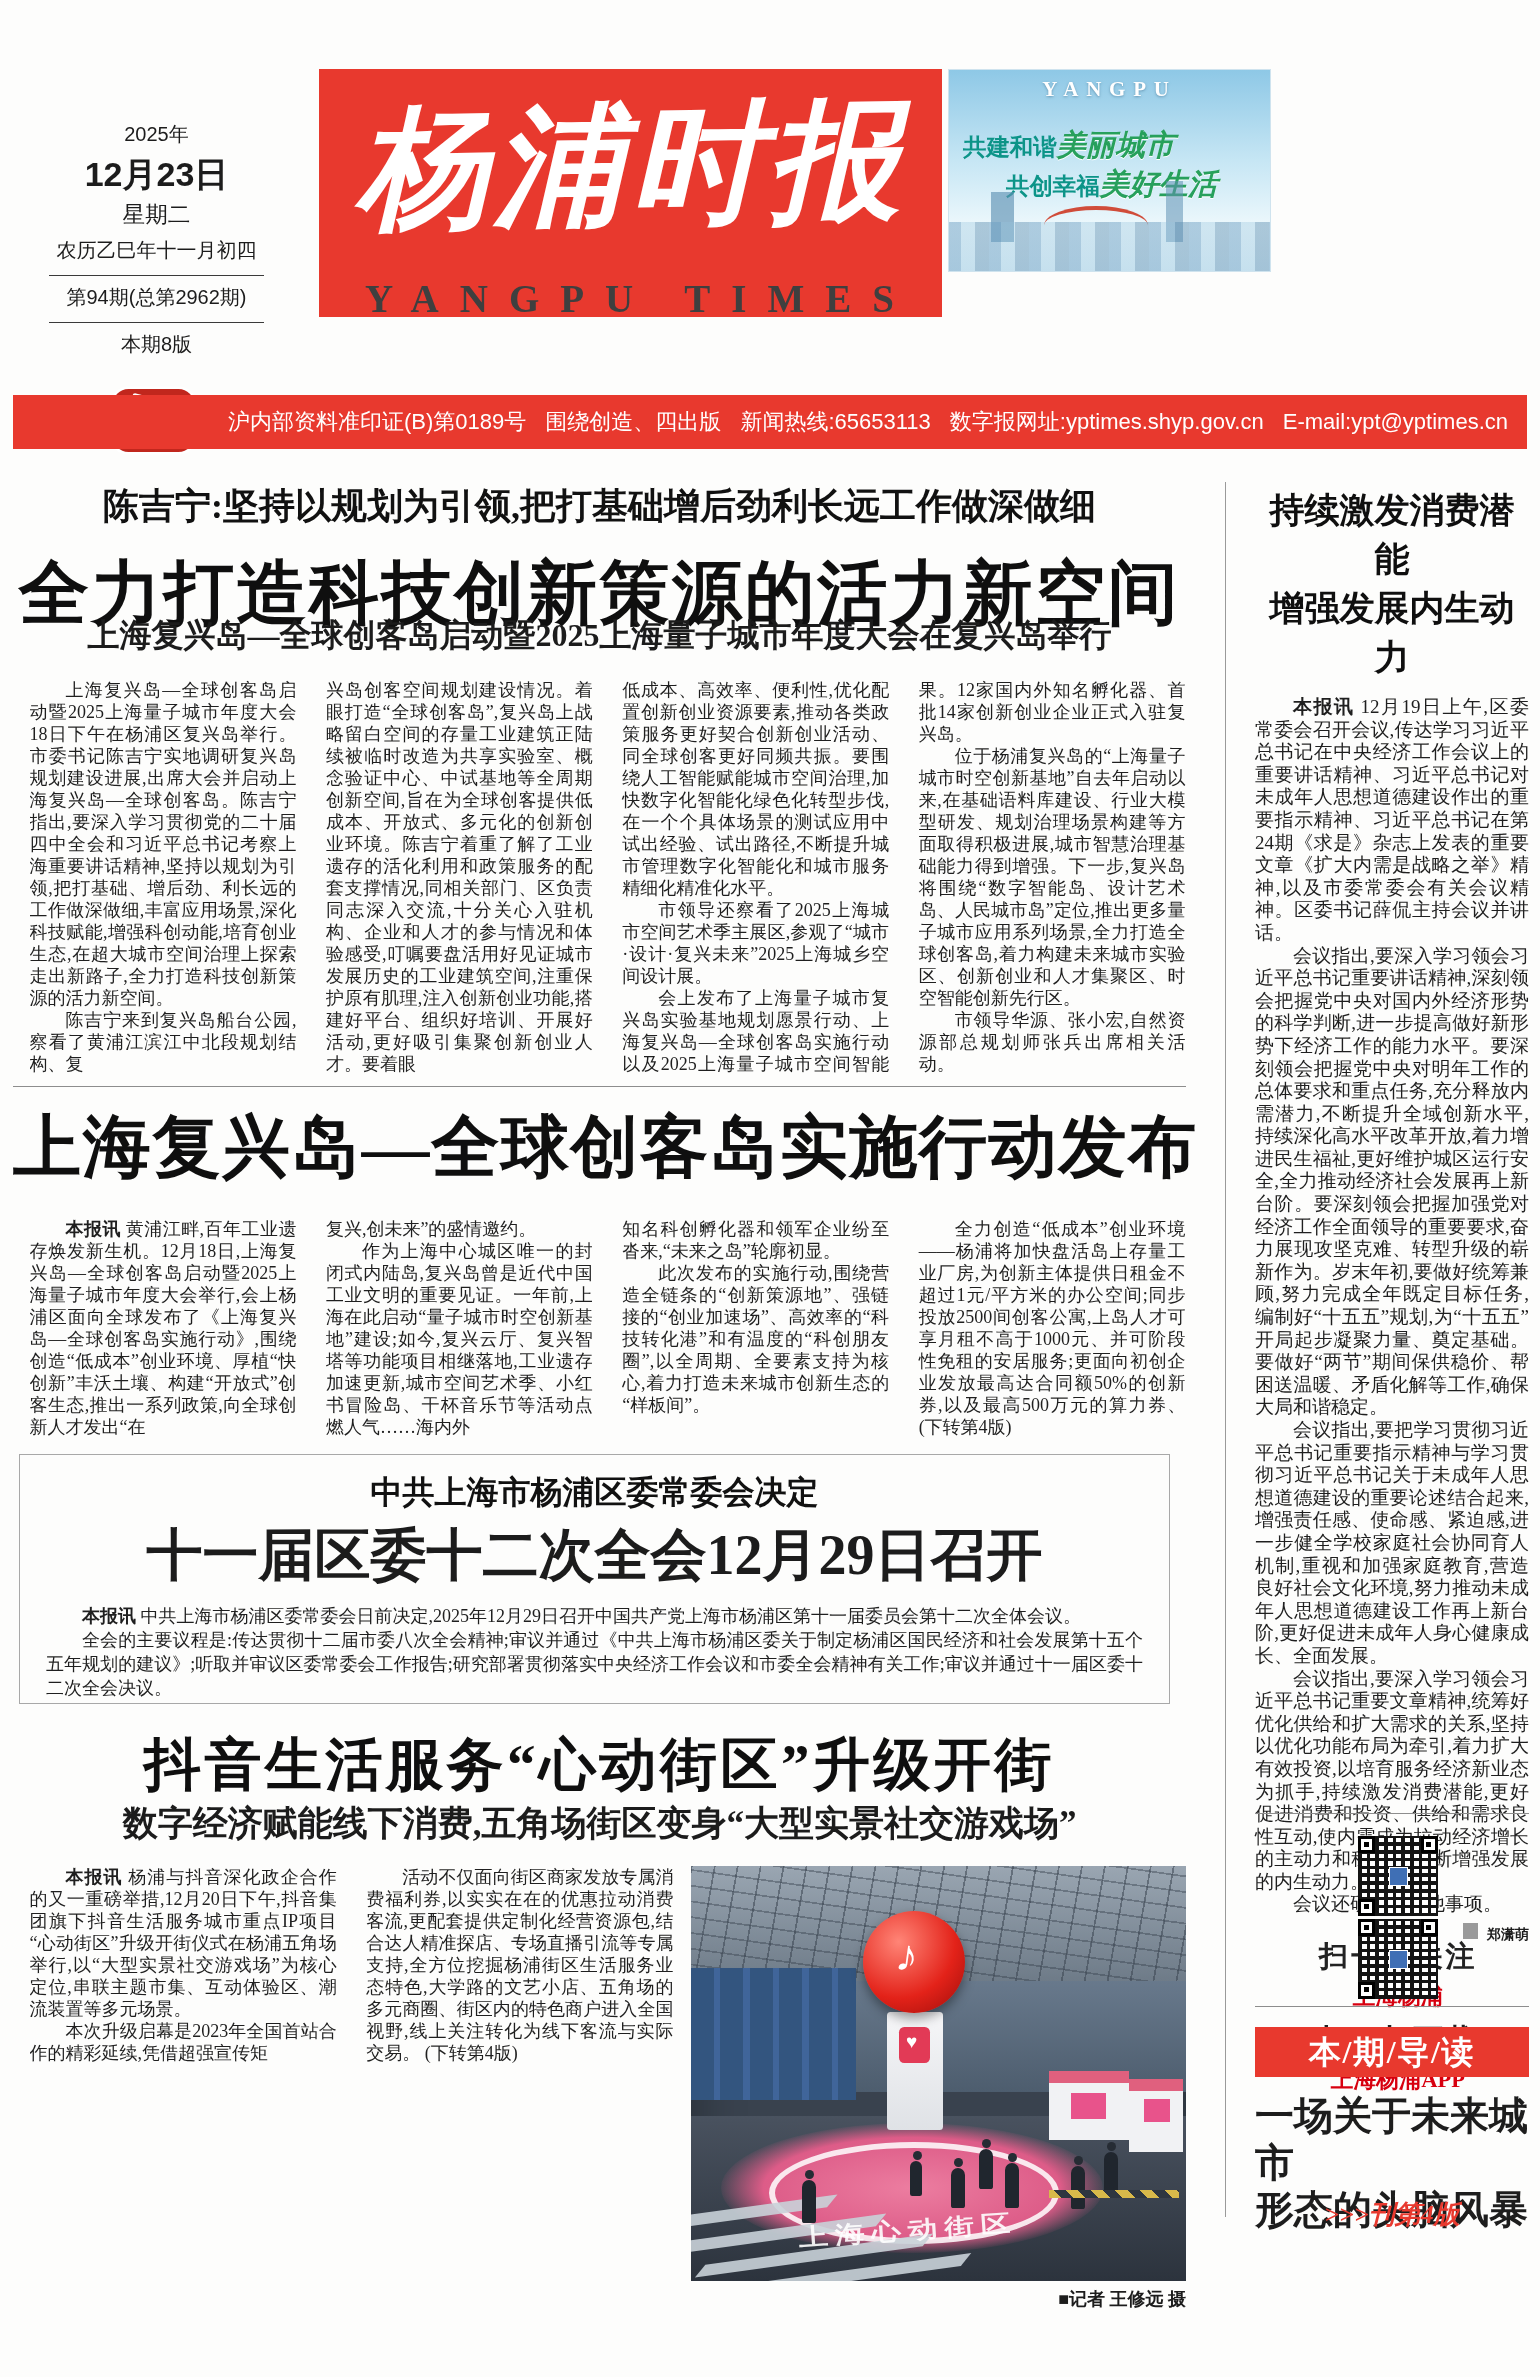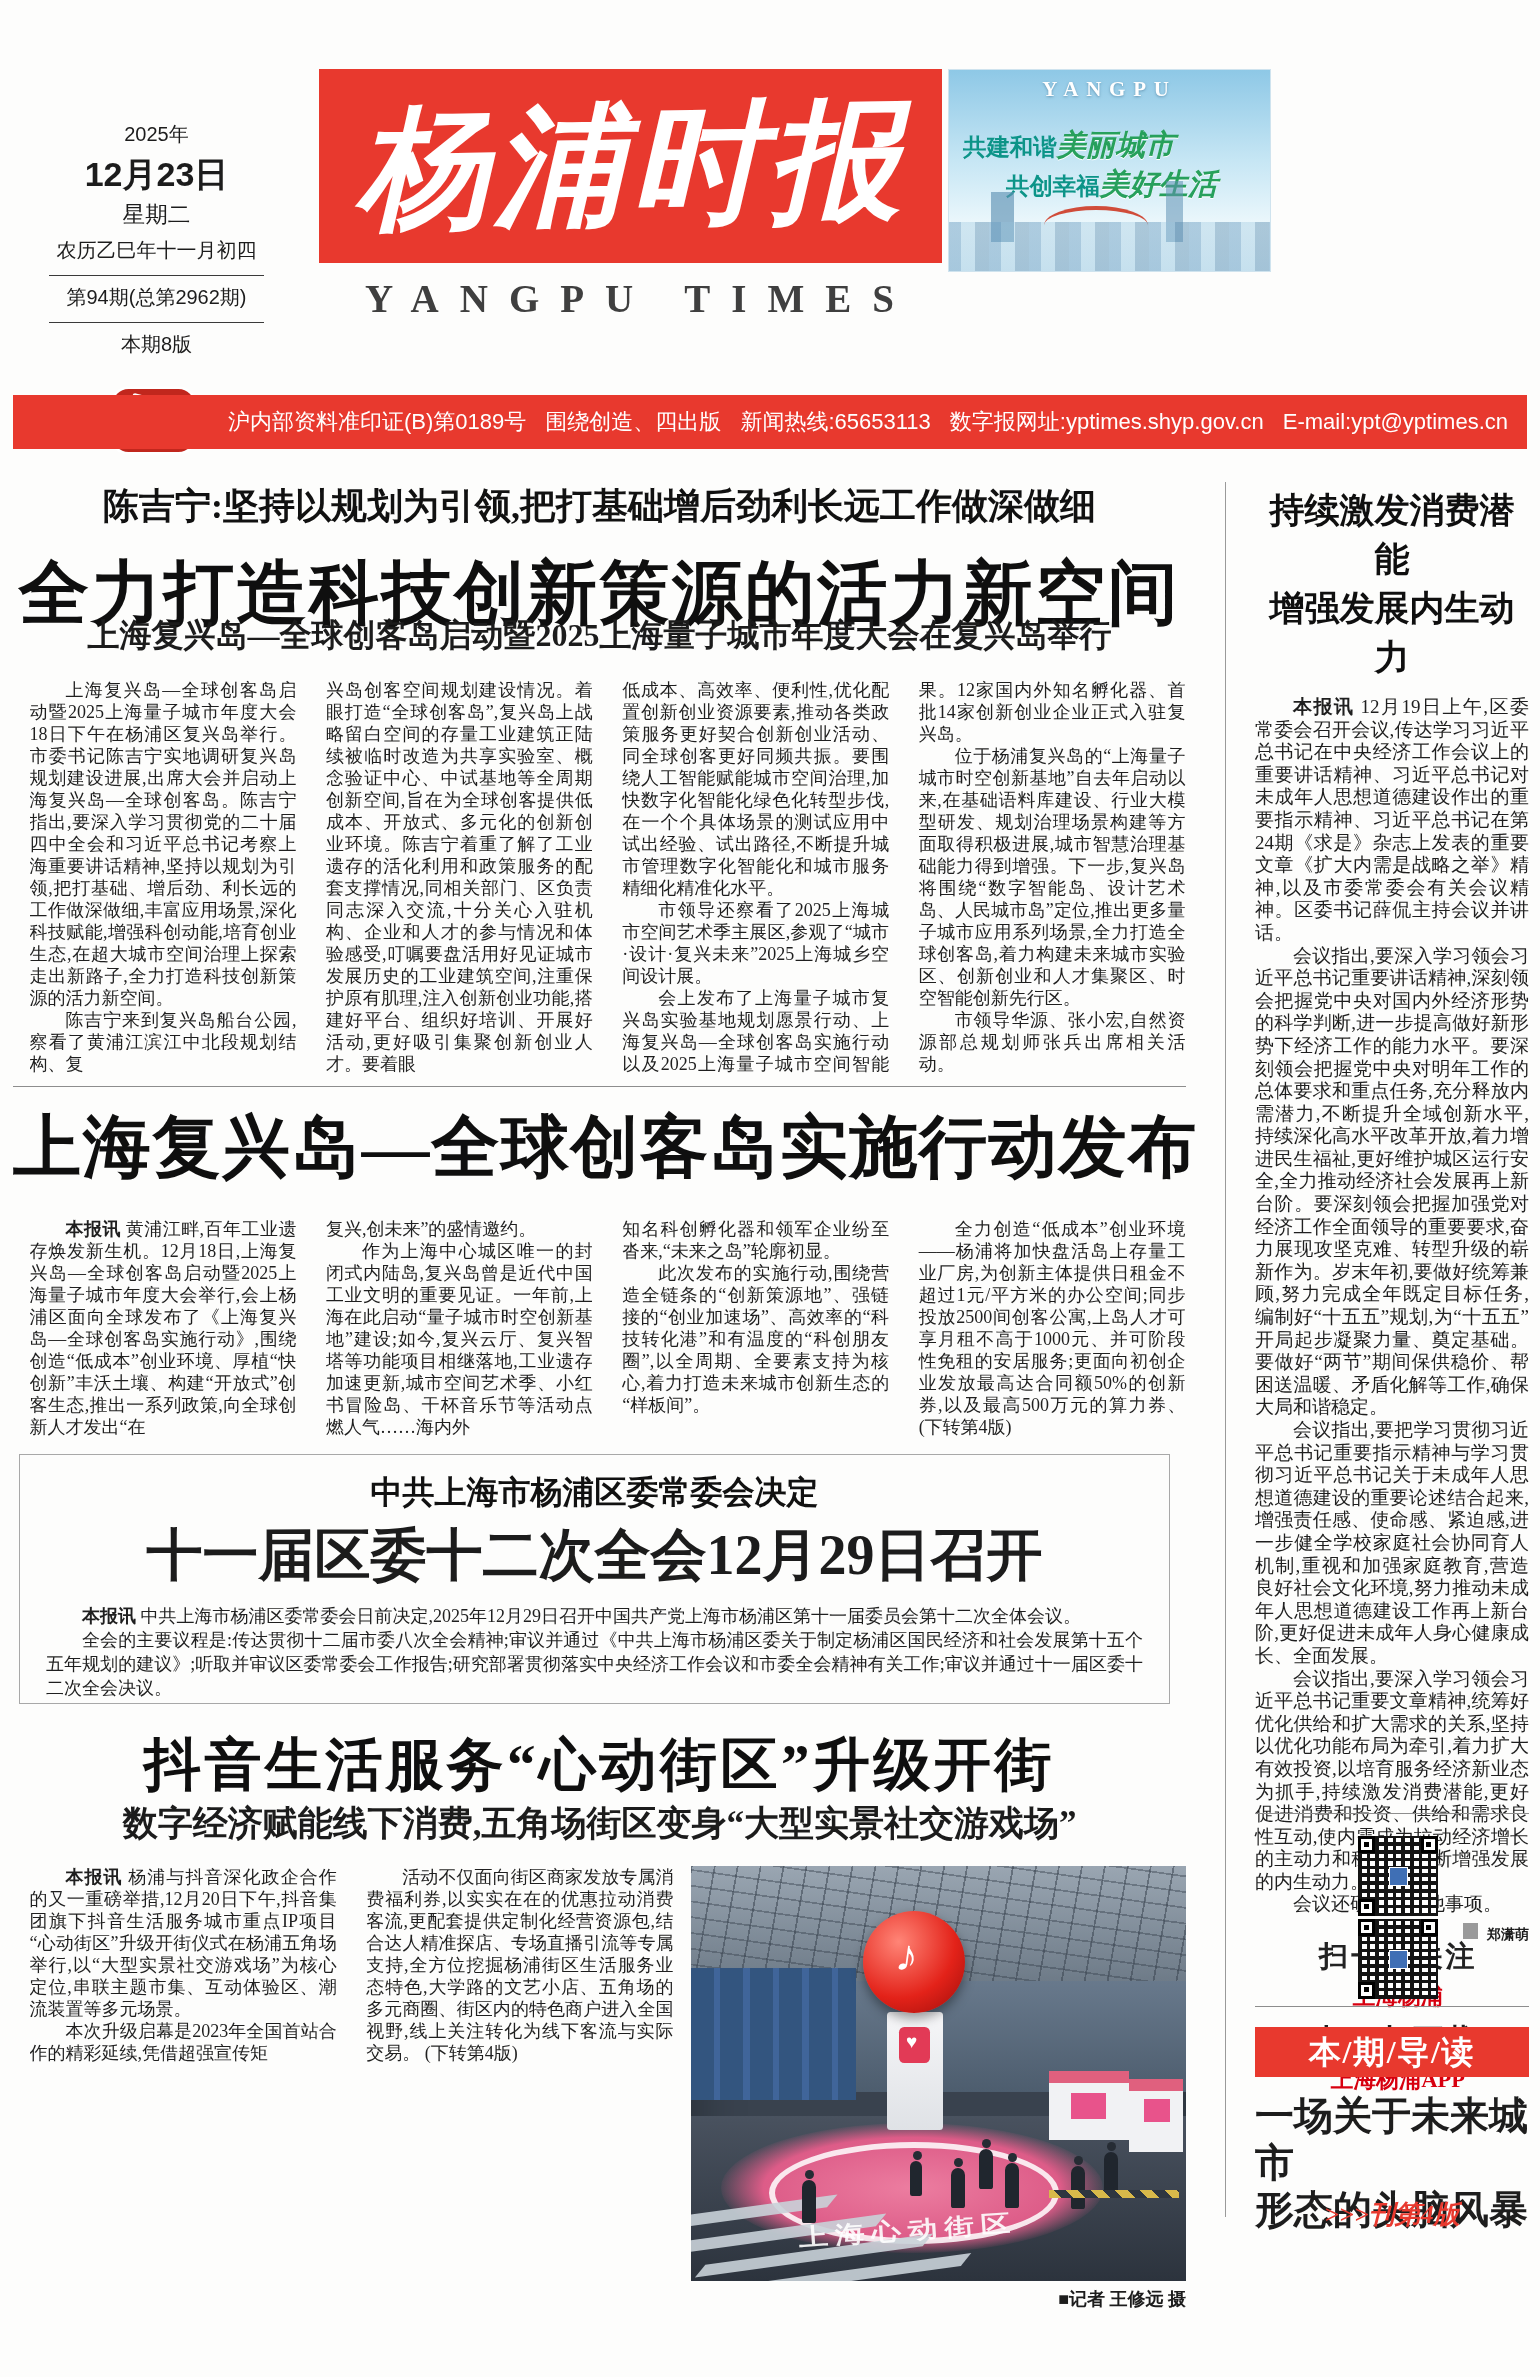--- a/index.html
+++ b/index.html
@@ -10,21 +10,21 @@
   
   #dateblock{left:35px;top:121px;width:243px;text-align:center;}
   .db-year{font-size:20px;}
   .db-date{font-size:34px;font-weight:bold;margin-top:3.5px;}
   .db-week{font-size:22.6px;margin-top:1.7px;}
   .db-lunar{font-size:20px;margin-top:7px;}
   .db-line{border-top:1.7px solid #3a3a3a;margin:10.4px 14px 8.7px;}
   .db-issue{font-size:20px;}
   .db-pages{font-size:20px;}
   
-  #masthead-box{left:319px;top:69px;width:623px;height:194px;background:#e8392e;}
+  #masthead-box{left:319px;top:69px;width:623px;height:248px;background:#e8392e;}
   #masthead-title{width:100%;height:100%;color:#fff;font-size:132px;font-weight:bold;font-style:italic;
      text-align:center;line-height:193px;letter-spacing:5.2px;transform:rotate(-1deg);}
   #masthead-en{left:319px;top:276px;width:642px;text-align:center;font-size:39px;font-weight:bold;
      letter-spacing:21px;color:#3f3f3f;white-space:nowrap;}
   
   #promo{left:948px;top:69px;width:323px;height:203px;overflow:hidden;
      background:linear-gradient(180deg,#8ec8e6 0%,#c6e6f4 45%,#edf8fc 78%,#dff0f8 100%);border:0.9px solid #cfe3ee;box-sizing:border-box;}
   .promo-brand{position:absolute;top:7px;width:100%;text-align:center;color:#fff;font-size:21px;font-weight:bold;
      letter-spacing:7.8px;text-shadow:0 0.9px 2.6px rgba(60,110,140,.6);}
   .promo-l1{position:absolute;top:56px;left:14px;white-space:nowrap;}

